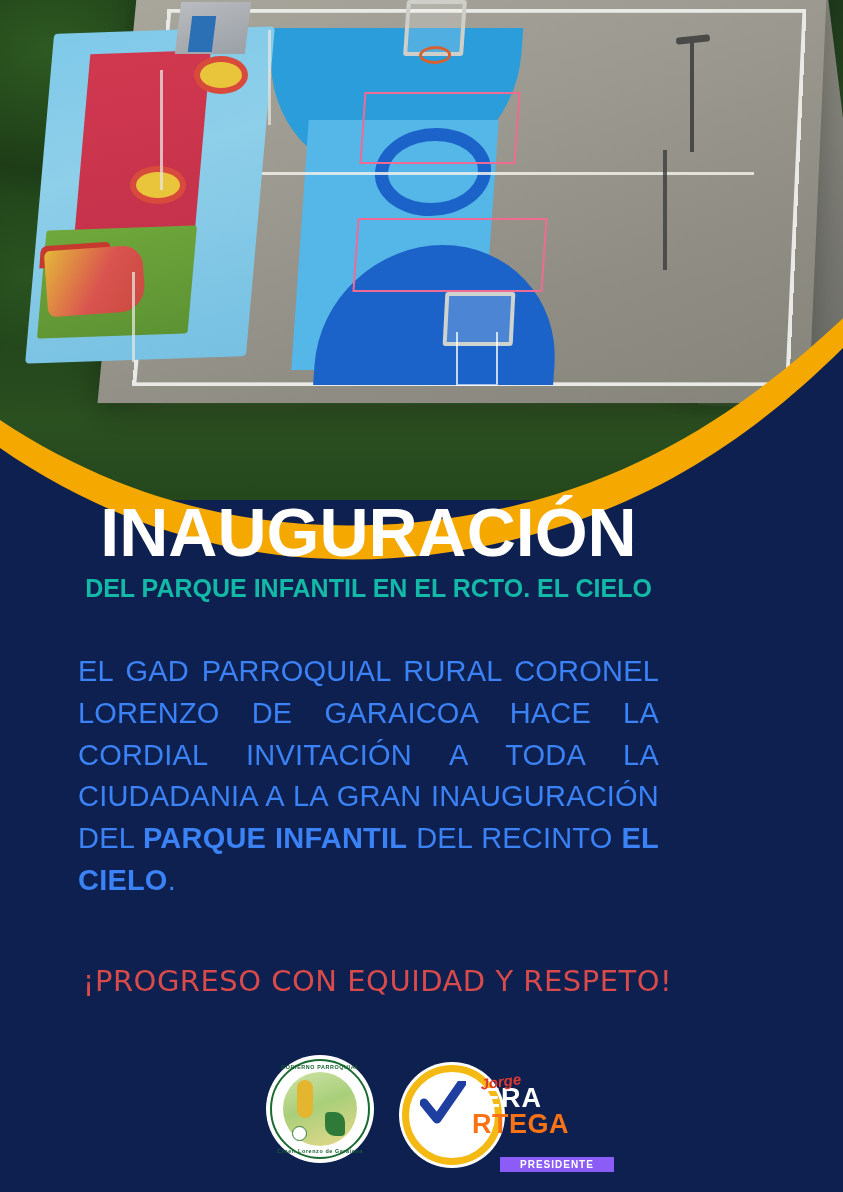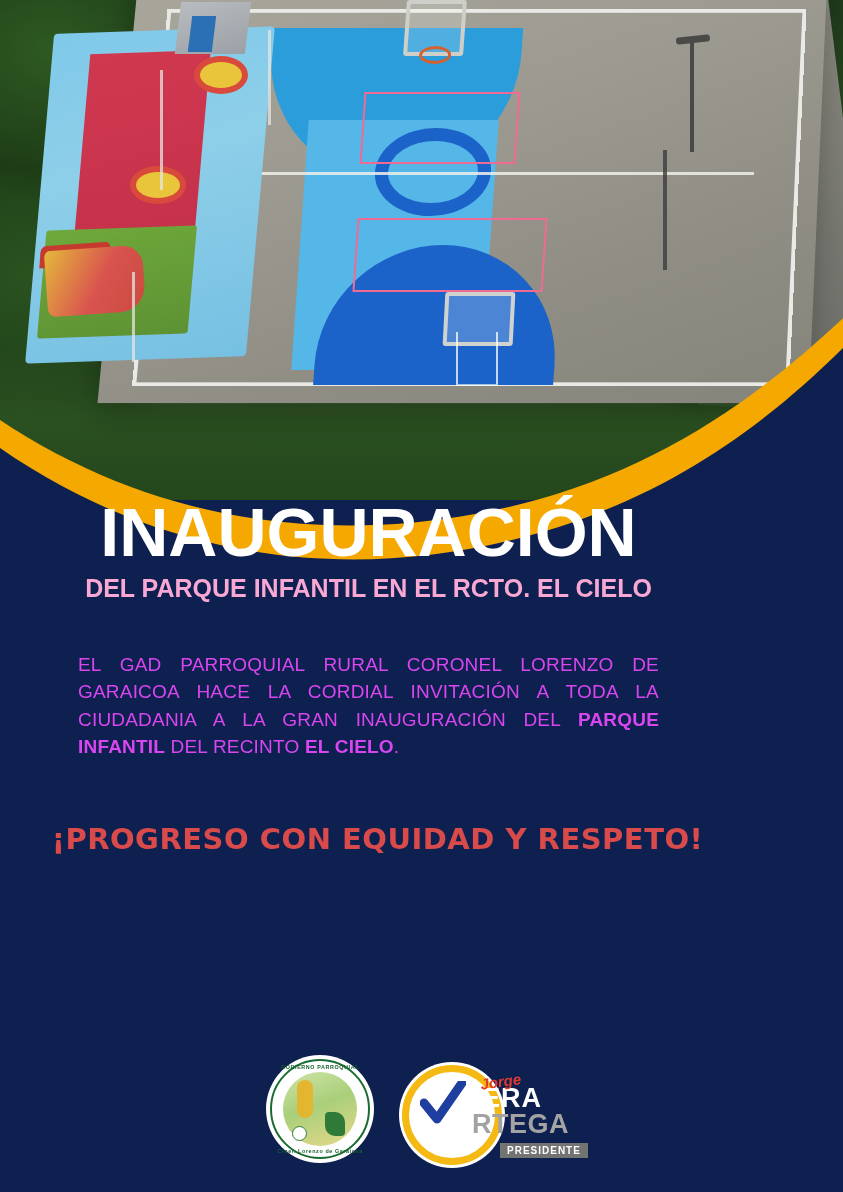--- a/index.html
+++ b/index.html
@@ -250,47 +250,47 @@
     color: #ffffff;
     font-size: 68px;
     font-weight: bold;
     letter-spacing: 0px;
     line-height: 1;
     margin: 0;
     font-family: "Liberation Sans", sans-serif;
   }
   .subtitle {
     text-align: center;
-    color: #f9a8d4;
+    color: #14b8a6;
     font-size: 25px;
     font-weight: bold;
     margin-top: 8px;
     letter-spacing: 0px;
   }
   .body-text {
-    color: #d946ef;
-    font-size: 19px;
+    color: #3b82f6;
+    font-size: 29px;
     line-height: 1.44;
     text-align: justify;
     margin: 48px 78px 0 78px;
     letter-spacing: 0.2px;
   }
   .body-text b { font-weight: bold; }
   .when {
     color: #ffffff;
     font-size: 25.5px;
     line-height: 1.45;
     margin: 40px 78px 0 78px;
     text-align: left;
   }
   .slogan {
     text-align: center;
     color: #d94a4a;
     font-size: 29px;
-    font-weight: bold;
+    font-weight: normal;
     margin-top: 62px;
     letter-spacing: 0.5px;
     font-family: "DejaVu Sans", sans-serif;
     padding-left: 18px;
   }
 
   
   .logos {
     position: absolute;
     left: 0; top: 1055px;
@@ -388,37 +388,37 @@
   }
   .era-era {
     color: #ffffff;
     font-size: 27px;
     font-weight: bold;
     letter-spacing: 1px;
     line-height: 0.95;
     margin-left: 8px;
   }
   .era-ortega {
-    color: #a3a3a3;
+    color: #f97316;
     font-size: 27px;
     font-weight: bold;
     letter-spacing: 0.5px;
     line-height: 0.95;
     margin-left: -2px;
   }
   .era-pres {
     display: inline-block;
-    background: #737373;
+    background: #8b5cf6;
     color: #ffffff;
     font-size: 10px;
     font-weight: bold;
     letter-spacing: 1px;
-    padding: 2px 7px;
+    padding: 2px 20px;
     margin-left: 26px;
-    margin-top: 6px;
+    margin-top: 20px;
   }
 </style>
 </head>
 <body>
 
 <div class="poster">
 
   <div class="photo">
     <div class="photo-bg"></div>
     <div class="road"></div>

